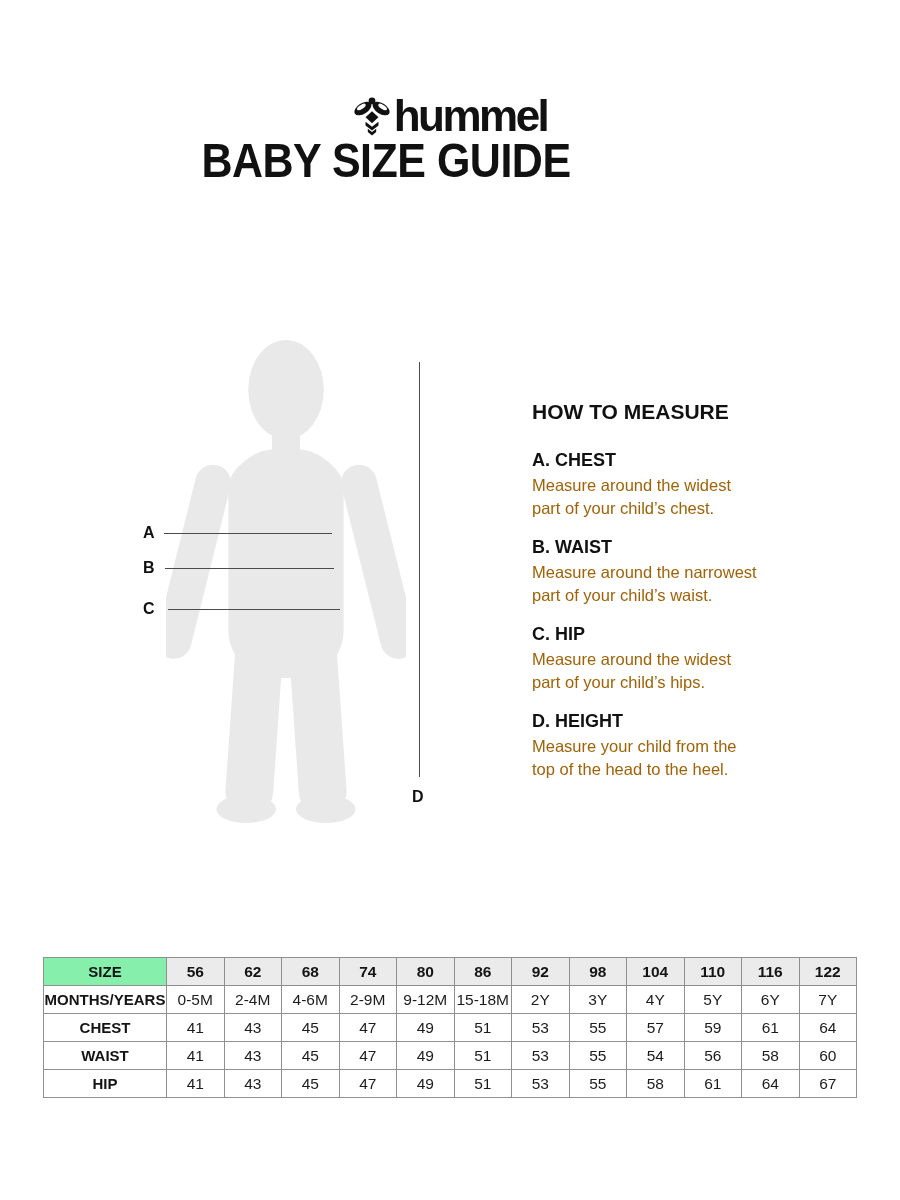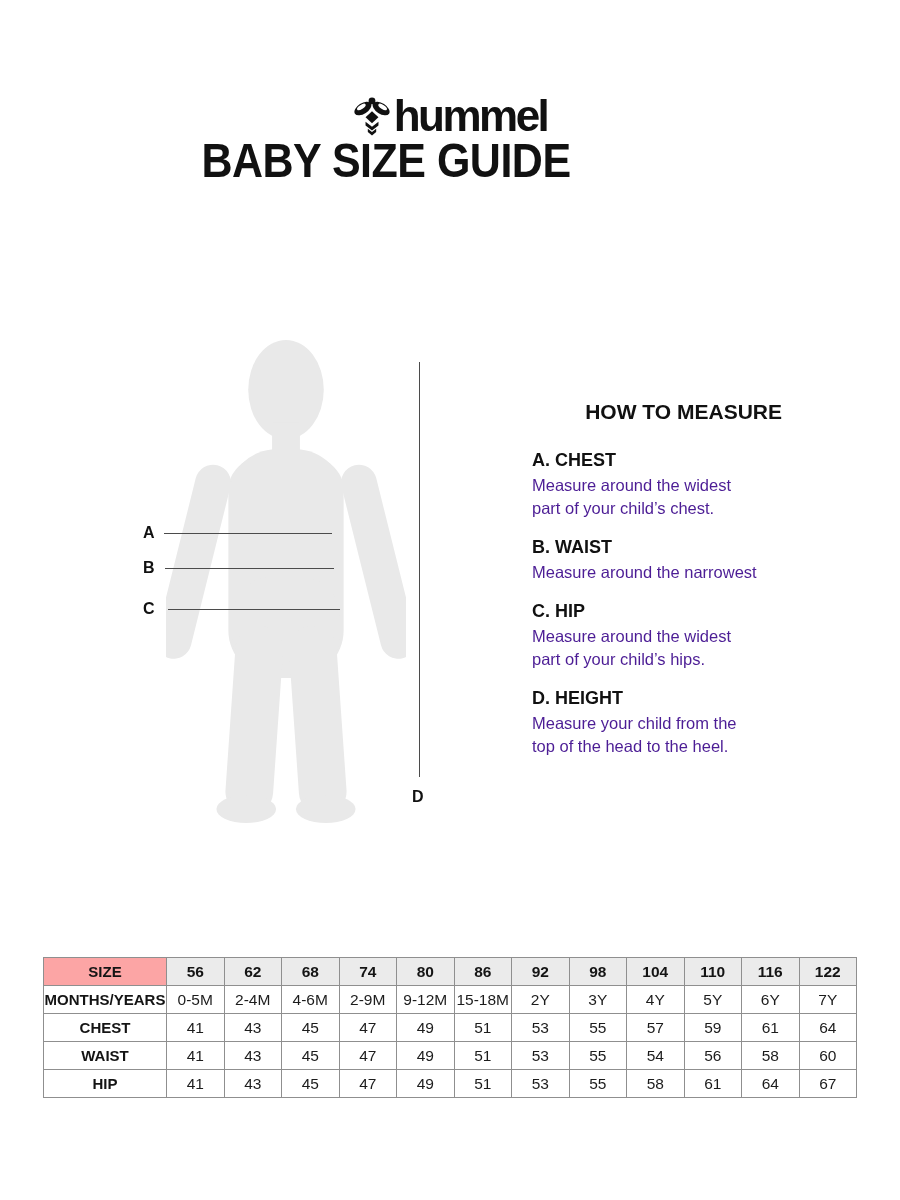--- a/index.html
+++ b/index.html
@@ -25,34 +25,34 @@
   .mlabel-c { left:143px; top:601px; }
   .mlabel-d { left:412px; top:789px; }
   .rule { position:absolute; height:1.4px; background:#4b4b4b; }
   .rule-a { left:164px; top:533px; width:168px; }
   .rule-b { left:165px; top:568px; width:169px; }
   .rule-c { left:168px; top:609px; width:172px; }
   .vrule { position:absolute; left:419px; top:362px; width:1.4px; height:415px; background:#4b4b4b; }
 
   
   .howto { position:absolute; left:532px; top:400px; width:250px; }
-  .howto h2 { margin:0 0 26px 0; font-size:21px; line-height:24px; font-weight:800; color:#111;text-align:right; }
+  .howto h2 { margin:0 0 26px 0; font-size:21px; line-height:24px; font-weight:800; color:#111; }
   .howto h3 { margin:0 0 4px 0; font-size:18px; line-height:20px; font-weight:700; color:#111; }
   .howto .sec { margin-bottom:17px; }
-  .howto .ln { display:block; font-size:16.5px; line-height:23px; font-weight:400; color:#4c1d95; }
+  .howto .ln { display:block; font-size:16.5px; line-height:23px; font-weight:400; color:#a16207; }
 
   
   .size-table { position:absolute; left:43px; top:957px; width:814px;
                 border-collapse:collapse; table-layout:fixed; }
   .size-table col.c-label { width:123px; }
   .size-table th, .size-table td { border:1px solid #8f8f8f; height:27px; padding:0;
                 text-align:center; vertical-align:middle; }
   .size-table .hdr { background:#ebebeb; font-weight:700; font-size:15.5px; }
   .size-table th.rowlabel { font-weight:700; font-size:15px; background:#fff; }
-  .size-table tr.hdr th.rowlabel { background:#fca5a5; }
+  .size-table tr.hdr th.rowlabel { background:#86efac; }
   .size-table td { font-size:15.5px; font-weight:400; color:#1c1c1c; }
 </style>
 </head>
 <body>
 
 <div class="page">
 
   <header class="brand">
     <div class="logo">
       <svg class="bee" viewBox="0 0 100 112" aria-hidden="true">
@@ -109,20 +109,21 @@
 
     <div class="sec">
       <h3>A. CHEST</h3>
       <span class="ln">Measure around the widest</span>
       <span class="ln">part of your child’s chest.</span>
     </div>
 
     <div class="sec">
       <h3>B. WAIST</h3>
       <span class="ln">Measure around the narrowest</span>
+      <span class="ln">part of your child’s waist.</span>
     </div>
 
     <div class="sec">
       <h3>C. HIP</h3>
       <span class="ln">Measure around the widest</span>
       <span class="ln">part of your child’s hips.</span>
     </div>
 
     <div class="sec">
       <h3>D. HEIGHT</h3>

